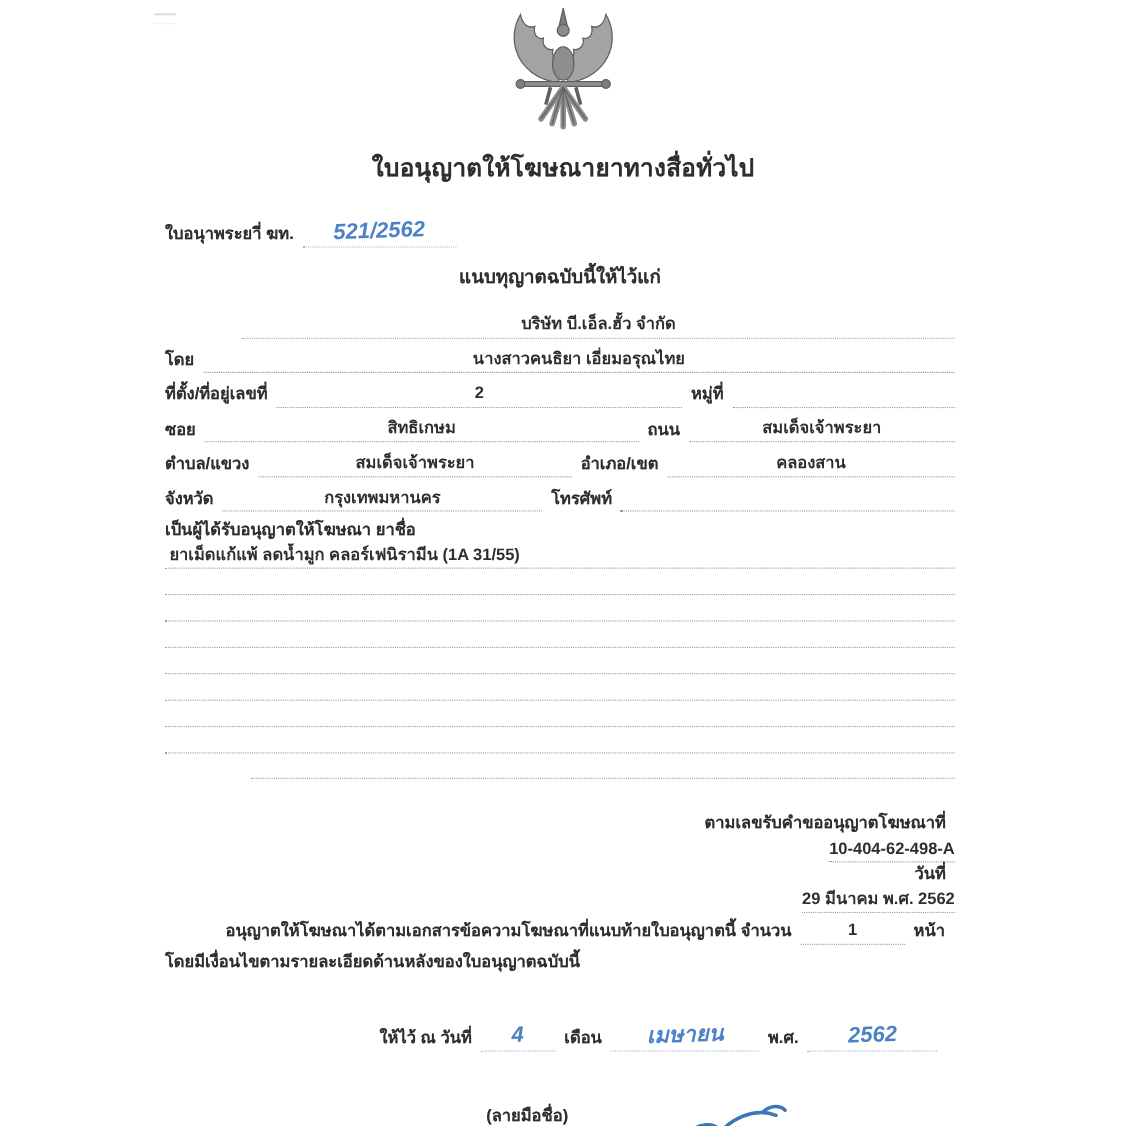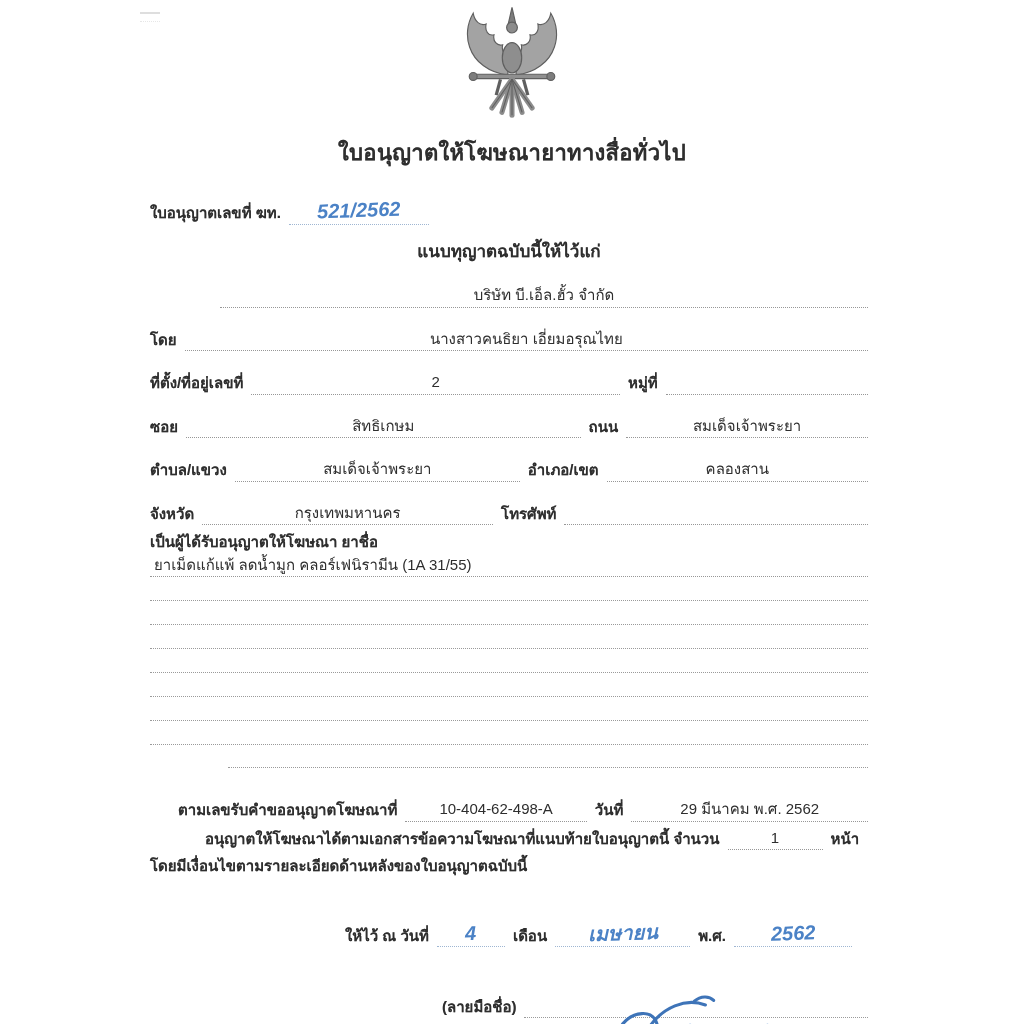--- a/index.html
+++ b/index.html
@@ -15,26 +15,26 @@
     border-radius:18px;
     -webkit-font-smoothing:antialiased;
   }
   .soft{ text-shadow:0 0 .5px rgba(40,40,40,.45); }
   .artifact{position:absolute;left:140px;top:12px;width:20px;height:7px;
     border-top:2px solid #c9c9c9;border-bottom:1px dotted #d8d8d8;opacity:.6;filter:blur(.6px);}
   .emblem-wrap{ text-align:center; padding-top:6px; height:122px; }
   .title{ text-align:center; margin-top:8px; font-size:22px; font-weight:700; letter-spacing:.3px; }
   .content{ margin:0 156px 0 150px; }
 
-  .frow{ display:flex; align-items:flex-end; margin-top:20px; }
+  .frow{ display:flex; align-items:flex-end; margin-top:8px; }
   .lbl{ white-space:nowrap; padding-right:8px; font-weight:600; }
   .lbl2{ white-space:nowrap; padding:0 8px; font-weight:600; }
   .val{
     border-bottom:1.5px dotted #979797;
-    text-align:center; min-height:22px; font-weight:400;
+    text-align:center; min-height:22px; font-weight:700;
     overflow:hidden; white-space:nowrap;
   }
   .val.left{ text-align:left; padding-left:4px; }
   .grow1{flex:1;} 
   .w-addr{flex:3.1;} .w-moo{flex:1.7;}
   .w-soi{flex:3.1;} .w-road{flex:1.9;}
   .w-sub{flex:2.4;} .w-dist{flex:2.2;}
   .w-prov{flex:2.3;} .w-phone{flex:2.4;}
 
   .license-row{ display:flex; align-items:flex-end; margin-top:30px; }
@@ -46,21 +46,21 @@
   .w-license{ width:140px; }
 
   .heading{ text-align:center; font-size:17px; font-weight:700; margin-top:14px; }
   .company-row{ margin-top:20px; padding-left:70px; }
 
   .blank{ border-bottom:1.5px dotted #9a9a9a; height:23px; }
   .blank.indent{ margin-left:78px; height:22px; }
 
   .media-row{ margin-top:12px; }
   .request-block{ margin-top:30px; }
-  .req-row{ padding-left:28px; }
+  .req-row{ padding-left:28px;flex-direction:column; }
   .approve-row{ padding-left:55px; margin-top:5px; }
   .w-reqno{flex:1.15;} .w-reqdate{flex:1.5;}
   .w-pages{ width:95px; }
   .conditions{ margin-top:5px; font-weight:600; }
 
   .issue-row{ margin-top:44px; padding-left:195px; }
   .w-day{ width:68px; } .w-month{ width:135px; } .w-year{ width:118px; }
 
   .sig-block{ position:relative; margin-top:18px; }
   .sig-svg{ position:absolute; left:452px; top:-4px; }
@@ -118,21 +118,21 @@
           <path d="M90,102 L118,142"></path>
       </g>
     </svg>
   </div>
 
   <div class="title soft">ใบอนุญาตให้โฆษณายาทางสื่อทั่วไป</div>
 
   <div class="content">
 
     <div class="license-row">
-      <span class="lbl soft">ใบอนุญาตเลขที่ ฆท.</span>
+      <span class="lbl soft">ใบอนุาพระยาี่ ฆท.</span>
       <span class="hand-line w-license"><span class="hand">521/2562</span></span>
     </div>
 
     <div class="heading soft">แนบทุญาตฉบับนี้ให้ไว้แก่</div>
 
     <div class="frow company-row">
       <span class="val grow1">บริษัท บี.เอ็ล.ฮั้ว จำกัด</span>
     </div>
 
     <div class="frow">

